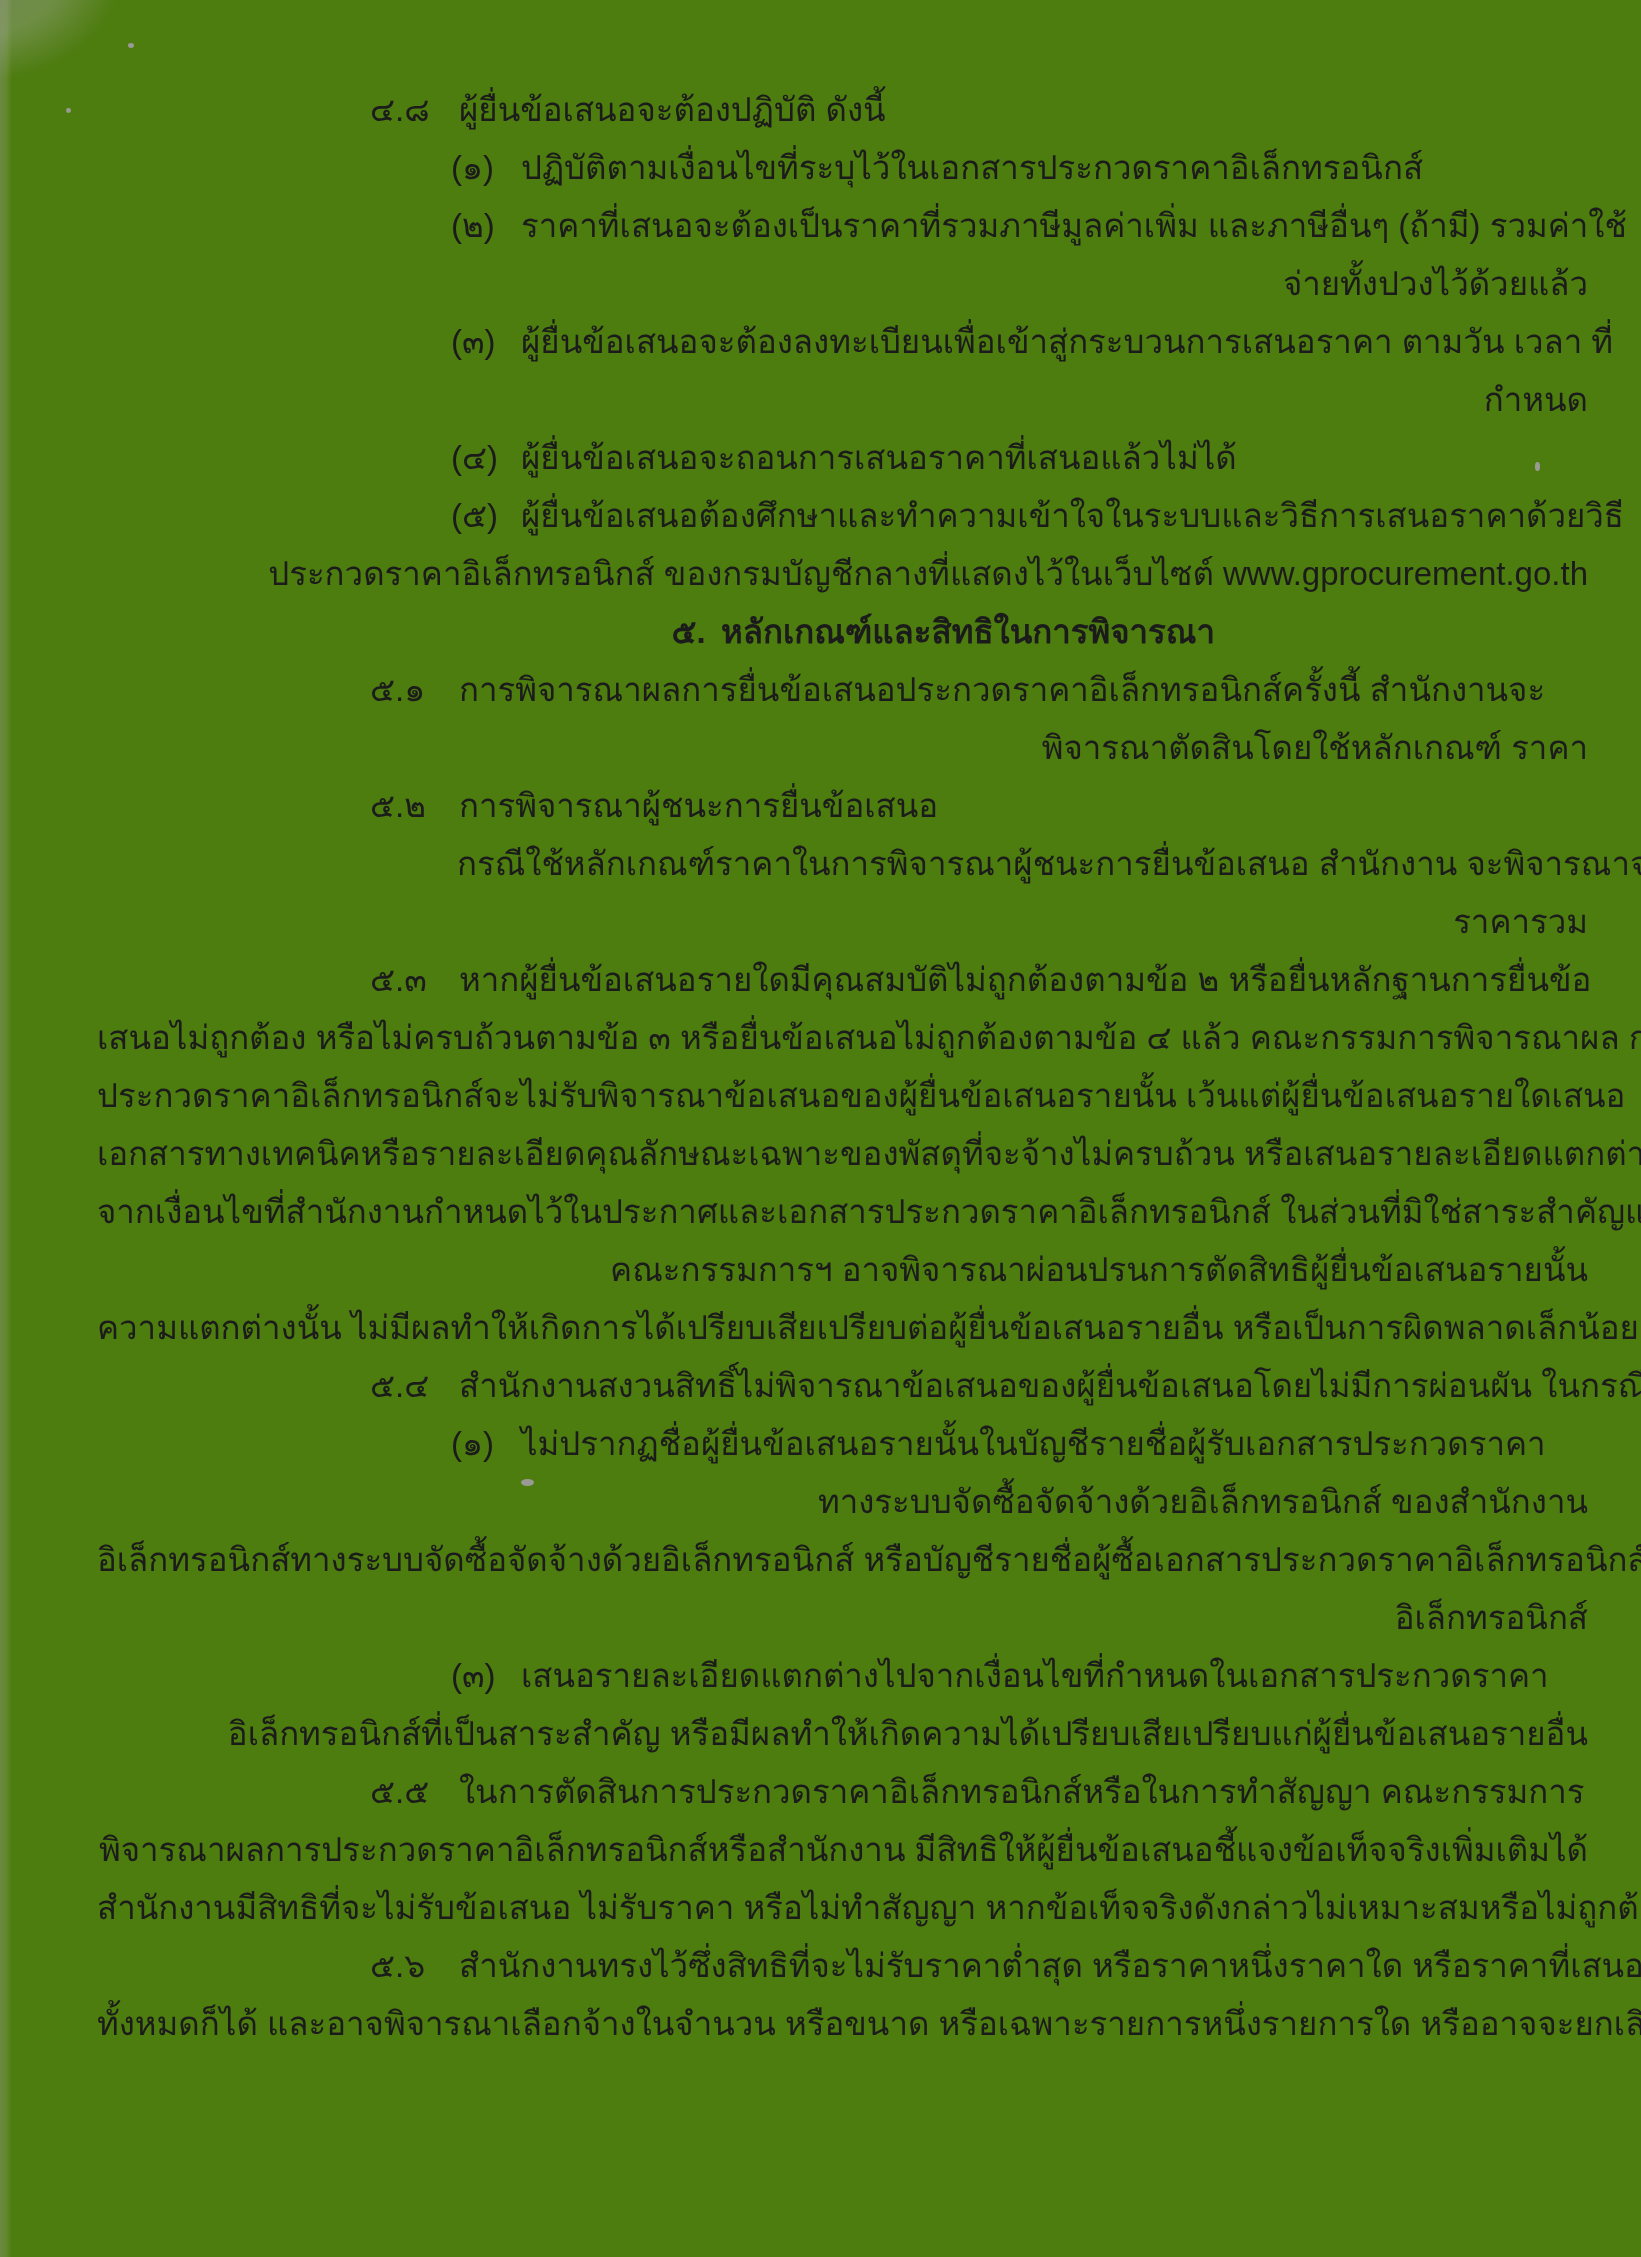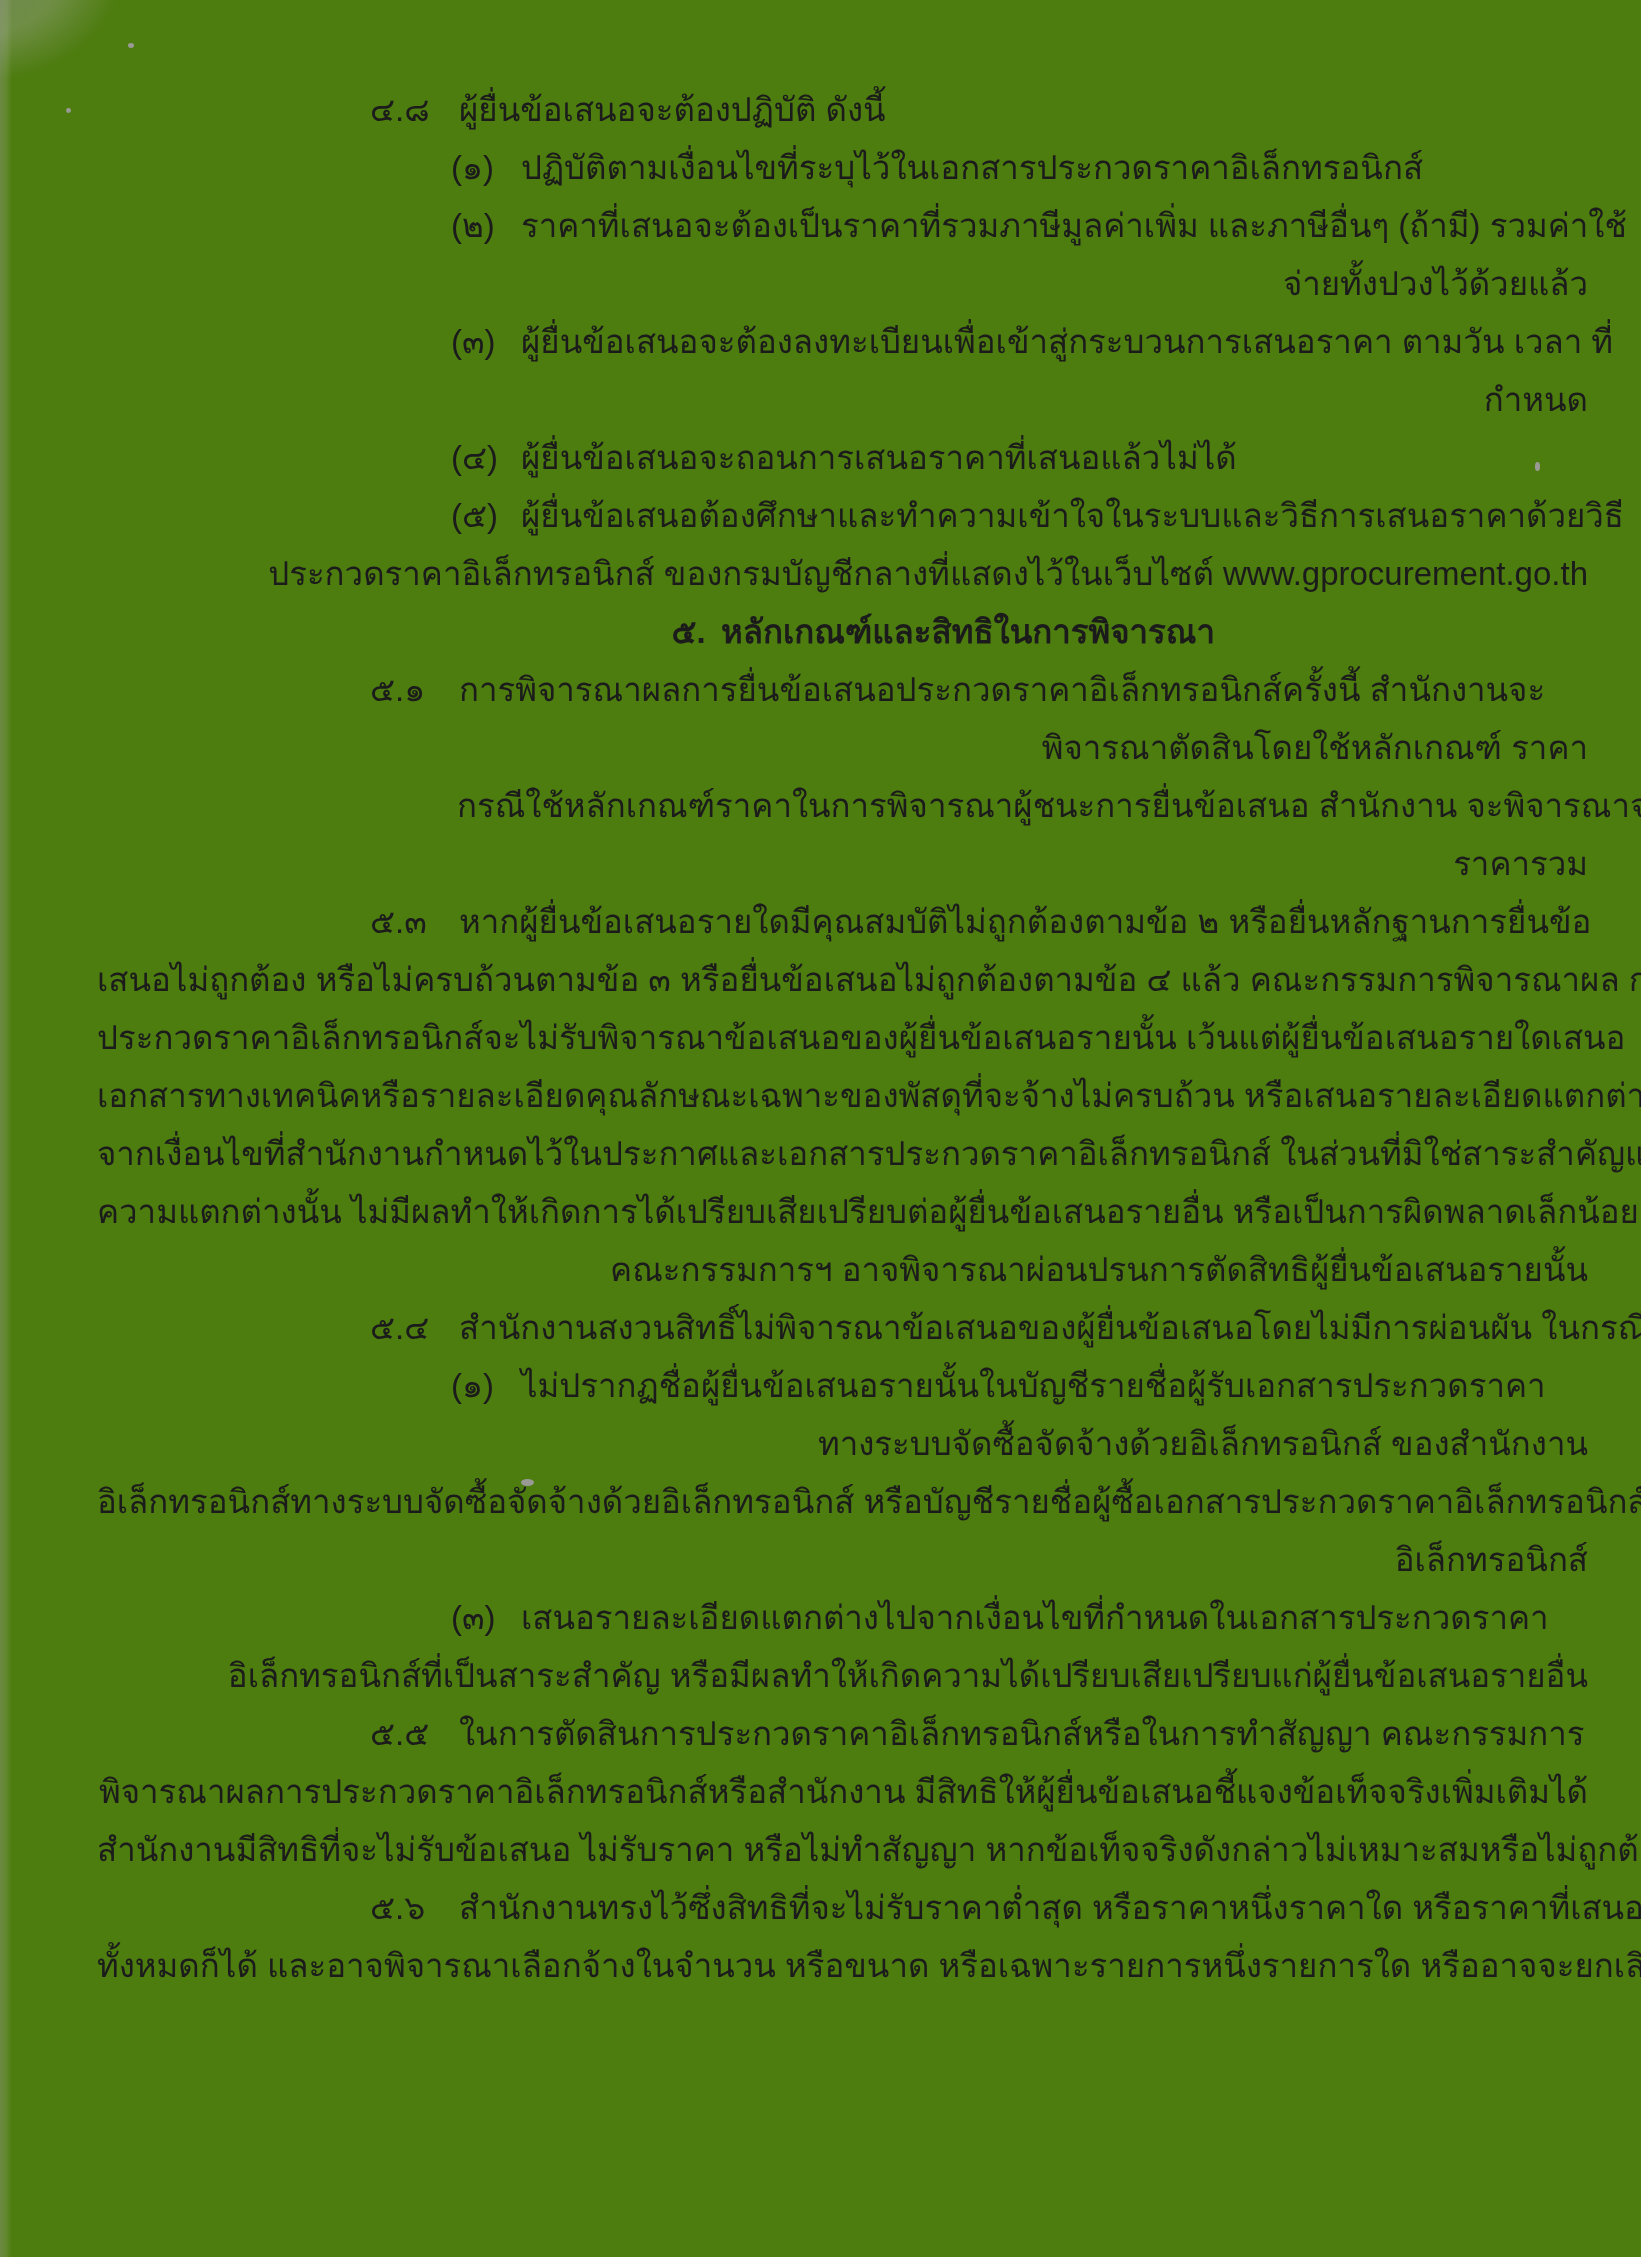--- a/index.html
+++ b/index.html
@@ -64,29 +64,30 @@
       <div class="line indent-bullet"><span class="num num-bullet">(๒)</span><span>ราคาที่เสนอจะต้องเป็นราคาที่รวมภาษีมูลค่าเพิ่ม และภาษีอื่นๆ (ถ้ามี) รวมค่าใช้</span></div>
       <div class="line indent-flush"><span>จ่ายทั้งปวงไว้ด้วยแล้ว</span></div>
       <div class="line indent-bullet"><span class="num num-bullet">(๓)</span><span>ผู้ยื่นข้อเสนอจะต้องลงทะเบียนเพื่อเข้าสู่กระบวนการเสนอราคา ตามวัน เวลา ที่</span></div>
       <div class="line indent-flush"><span>กำหนด</span></div>
       <div class="line indent-bullet"><span class="num num-bullet">(๔)</span><span>ผู้ยื่นข้อเสนอจะถอนการเสนอราคาที่เสนอแล้วไม่ได้</span></div>
       <div class="line indent-bullet"><span class="num num-bullet">(๕)</span><span>ผู้ยื่นข้อเสนอต้องศึกษาและทำความเข้าใจในระบบและวิธีการเสนอราคาด้วยวิธี</span></div>
       <div class="line indent-flush"><span>ประกวดราคาอิเล็กทรอนิกส์ ของกรมบัญชีกลางที่แสดงไว้ในเว็บไซต์ www.gprocurement.go.th</span></div>
       <div class="line indent-section bold"><span class="num num-section">๕.</span><span>หลักเกณฑ์และสิทธิในการพิจารณา</span></div>
       <div class="line indent-sub"><span class="num num-sub">๕.๑</span><span>การพิจารณาผลการยื่นข้อเสนอประกวดราคาอิเล็กทรอนิกส์ครั้งนี้ สำนักงานจะ</span></div>
       <div class="line indent-flush"><span>พิจารณาตัดสินโดยใช้หลักเกณฑ์ ราคา</span></div>
+      <div class="line indent-sub"><span class="num num-sub">๕.๒</span><span>การพิจารณาผู้ชนะการยื่นข้อเสนอ</span></div>
       <div class="line indent-para"><span>กรณีใช้หลักเกณฑ์ราคาในการพิจารณาผู้ชนะการยื่นข้อเสนอ สำนักงาน จะพิจารณาจาก</span></div>
       <div class="line indent-flush"><span>ราคารวม</span></div>
       <div class="line indent-sub"><span class="num num-sub">๕.๓</span><span>หากผู้ยื่นข้อเสนอรายใดมีคุณสมบัติไม่ถูกต้องตามข้อ ๒ หรือยื่นหลักฐานการยื่นข้อ</span></div>
       <div class="line indent-flush"><span>เสนอไม่ถูกต้อง หรือไม่ครบถ้วนตามข้อ ๓ หรือยื่นข้อเสนอไม่ถูกต้องตามข้อ ๔ แล้ว คณะกรรมการพิจารณาผล การ</span></div>
       <div class="line indent-flush"><span>ประกวดราคาอิเล็กทรอนิกส์จะไม่รับพิจารณาข้อเสนอของผู้ยื่นข้อเสนอรายนั้น เว้นแต่ผู้ยื่นข้อเสนอรายใดเสนอ</span></div>
       <div class="line indent-flush"><span>เอกสารทางเทคนิคหรือรายละเอียดคุณลักษณะเฉพาะของพัสดุที่จะจ้างไม่ครบถ้วน หรือเสนอรายละเอียดแตกต่างไป</span></div>
       <div class="line indent-flush"><span>จากเงื่อนไขที่สำนักงานกำหนดไว้ในประกาศและเอกสารประกวดราคาอิเล็กทรอนิกส์ ในส่วนที่มิใช่สาระสำคัญและ</span></div>
+      <div class="line indent-flush"><span>คณะกรรมการฯ อาจพิจารณาผ่อนปรนการตัดสิทธิผู้ยื่นข้อเสนอรายนั้น</span></div>
       <div class="line indent-flush"><span>ความแตกต่างนั้น ไม่มีผลทำให้เกิดการได้เปรียบเสียเปรียบต่อผู้ยื่นข้อเสนอรายอื่น หรือเป็นการผิดพลาดเล็กน้อย</span></div>
-      <div class="line indent-flush"><span>คณะกรรมการฯ อาจพิจารณาผ่อนปรนการตัดสิทธิผู้ยื่นข้อเสนอรายนั้น</span></div>
       <div class="line indent-sub"><span class="num num-sub">๕.๔</span><span>สำนักงานสงวนสิทธิ์ไม่พิจารณาข้อเสนอของผู้ยื่นข้อเสนอโดยไม่มีการผ่อนผัน ในกรณี</span></div>
       <div class="line indent-bullet"><span class="num num-bullet">(๑)</span><span>ไม่ปรากฏชื่อผู้ยื่นข้อเสนอรายนั้นในบัญชีรายชื่อผู้รับเอกสารประกวดราคา</span></div>
       <div class="line indent-flush"><span>ทางระบบจัดซื้อจัดจ้างด้วยอิเล็กทรอนิกส์ ของสำนักงาน</span></div>
       <div class="line indent-flush"><span>อิเล็กทรอนิกส์ทางระบบจัดซื้อจัดจ้างด้วยอิเล็กทรอนิกส์ หรือบัญชีรายชื่อผู้ซื้อเอกสารประกวดราคาอิเล็กทรอนิกส์</span></div>
       <div class="line indent-flush"><span>อิเล็กทรอนิกส์</span></div>
       <div class="line indent-bullet"><span class="num num-bullet">(๓)</span><span>เสนอรายละเอียดแตกต่างไปจากเงื่อนไขที่กำหนดในเอกสารประกวดราคา</span></div>
       <div class="line indent-flush"><span>อิเล็กทรอนิกส์ที่เป็นสาระสำคัญ หรือมีผลทำให้เกิดความได้เปรียบเสียเปรียบแก่ผู้ยื่นข้อเสนอรายอื่น</span></div>
       <div class="line indent-sub"><span class="num num-sub">๕.๕</span><span>ในการตัดสินการประกวดราคาอิเล็กทรอนิกส์หรือในการทำสัญญา คณะกรรมการ</span></div>
       <div class="line indent-flush"><span>พิจารณาผลการประกวดราคาอิเล็กทรอนิกส์หรือสำนักงาน มีสิทธิให้ผู้ยื่นข้อเสนอชี้แจงข้อเท็จจริงเพิ่มเติมได้</span></div>
       <div class="line indent-flush"><span>สำนักงานมีสิทธิที่จะไม่รับข้อเสนอ ไม่รับราคา หรือไม่ทำสัญญา หากข้อเท็จจริงดังกล่าวไม่เหมาะสมหรือไม่ถูกต้อง</span></div>

